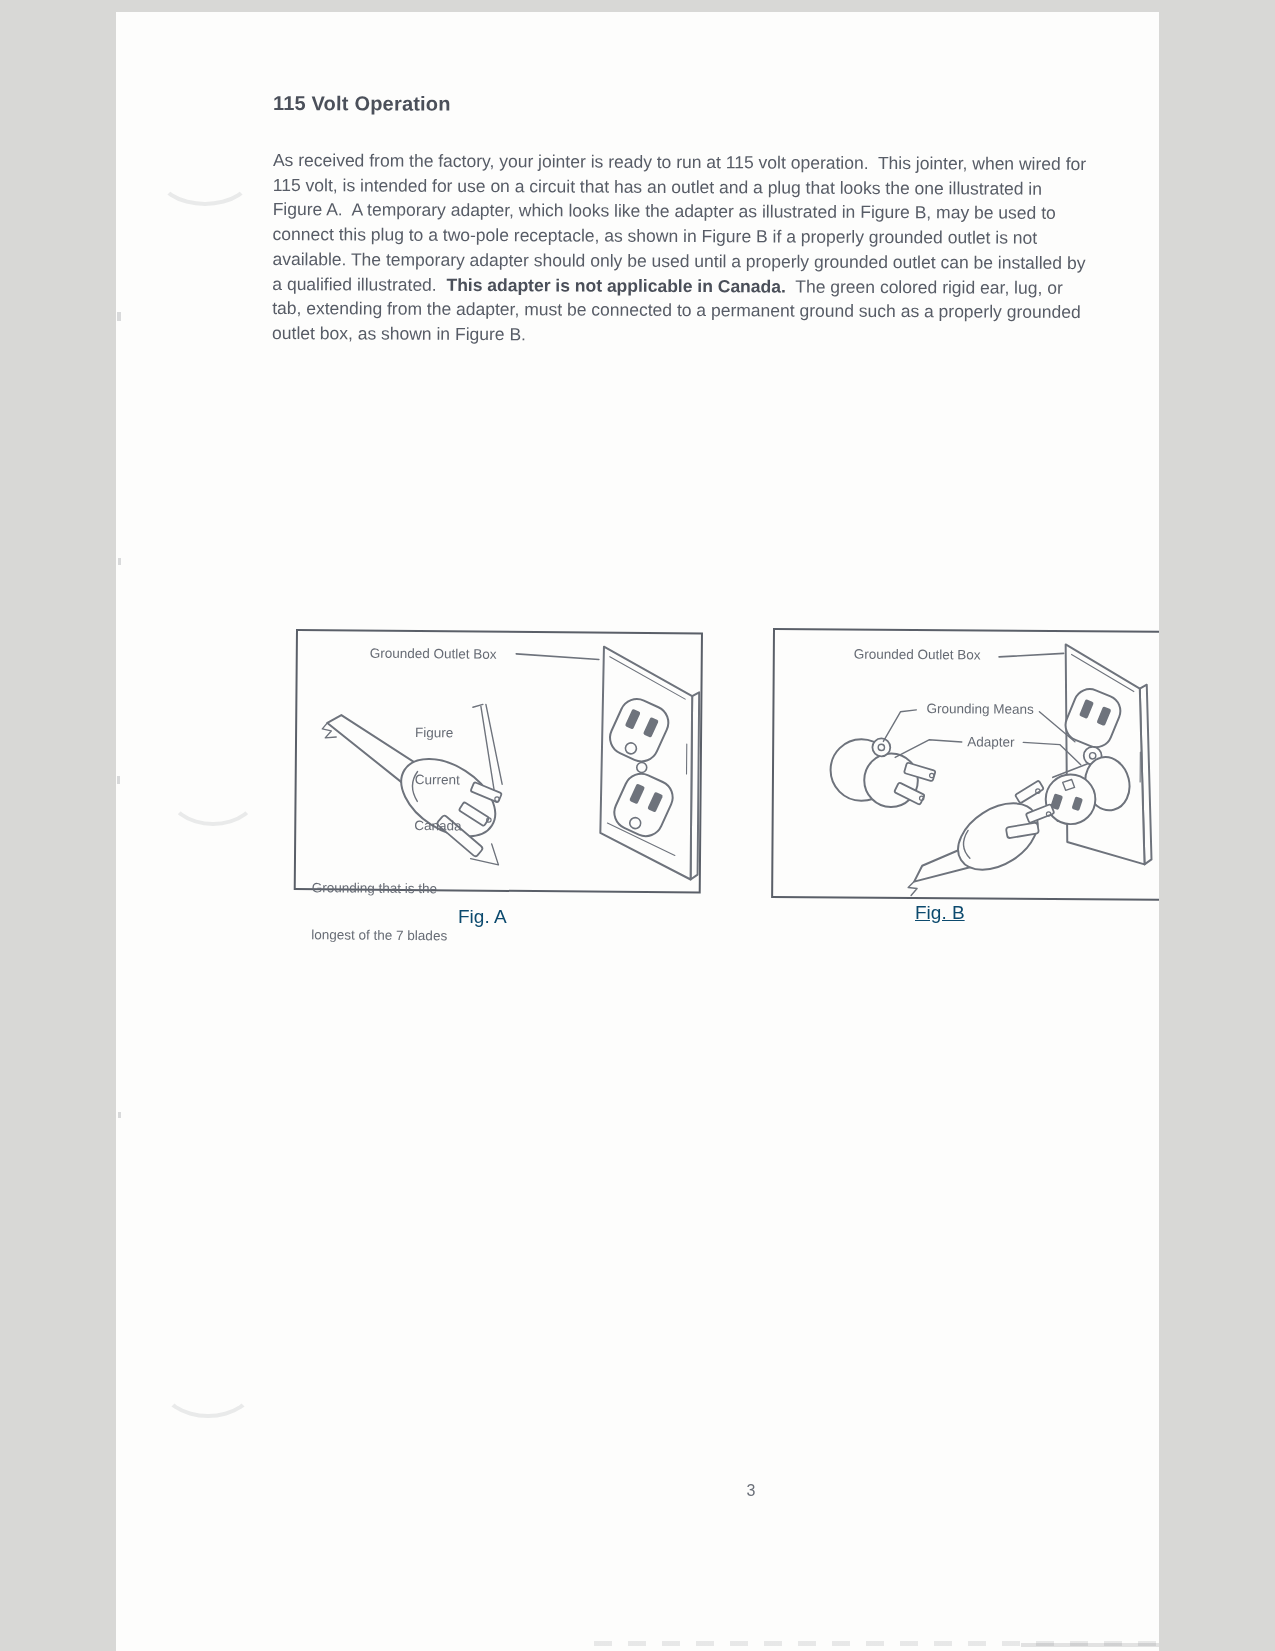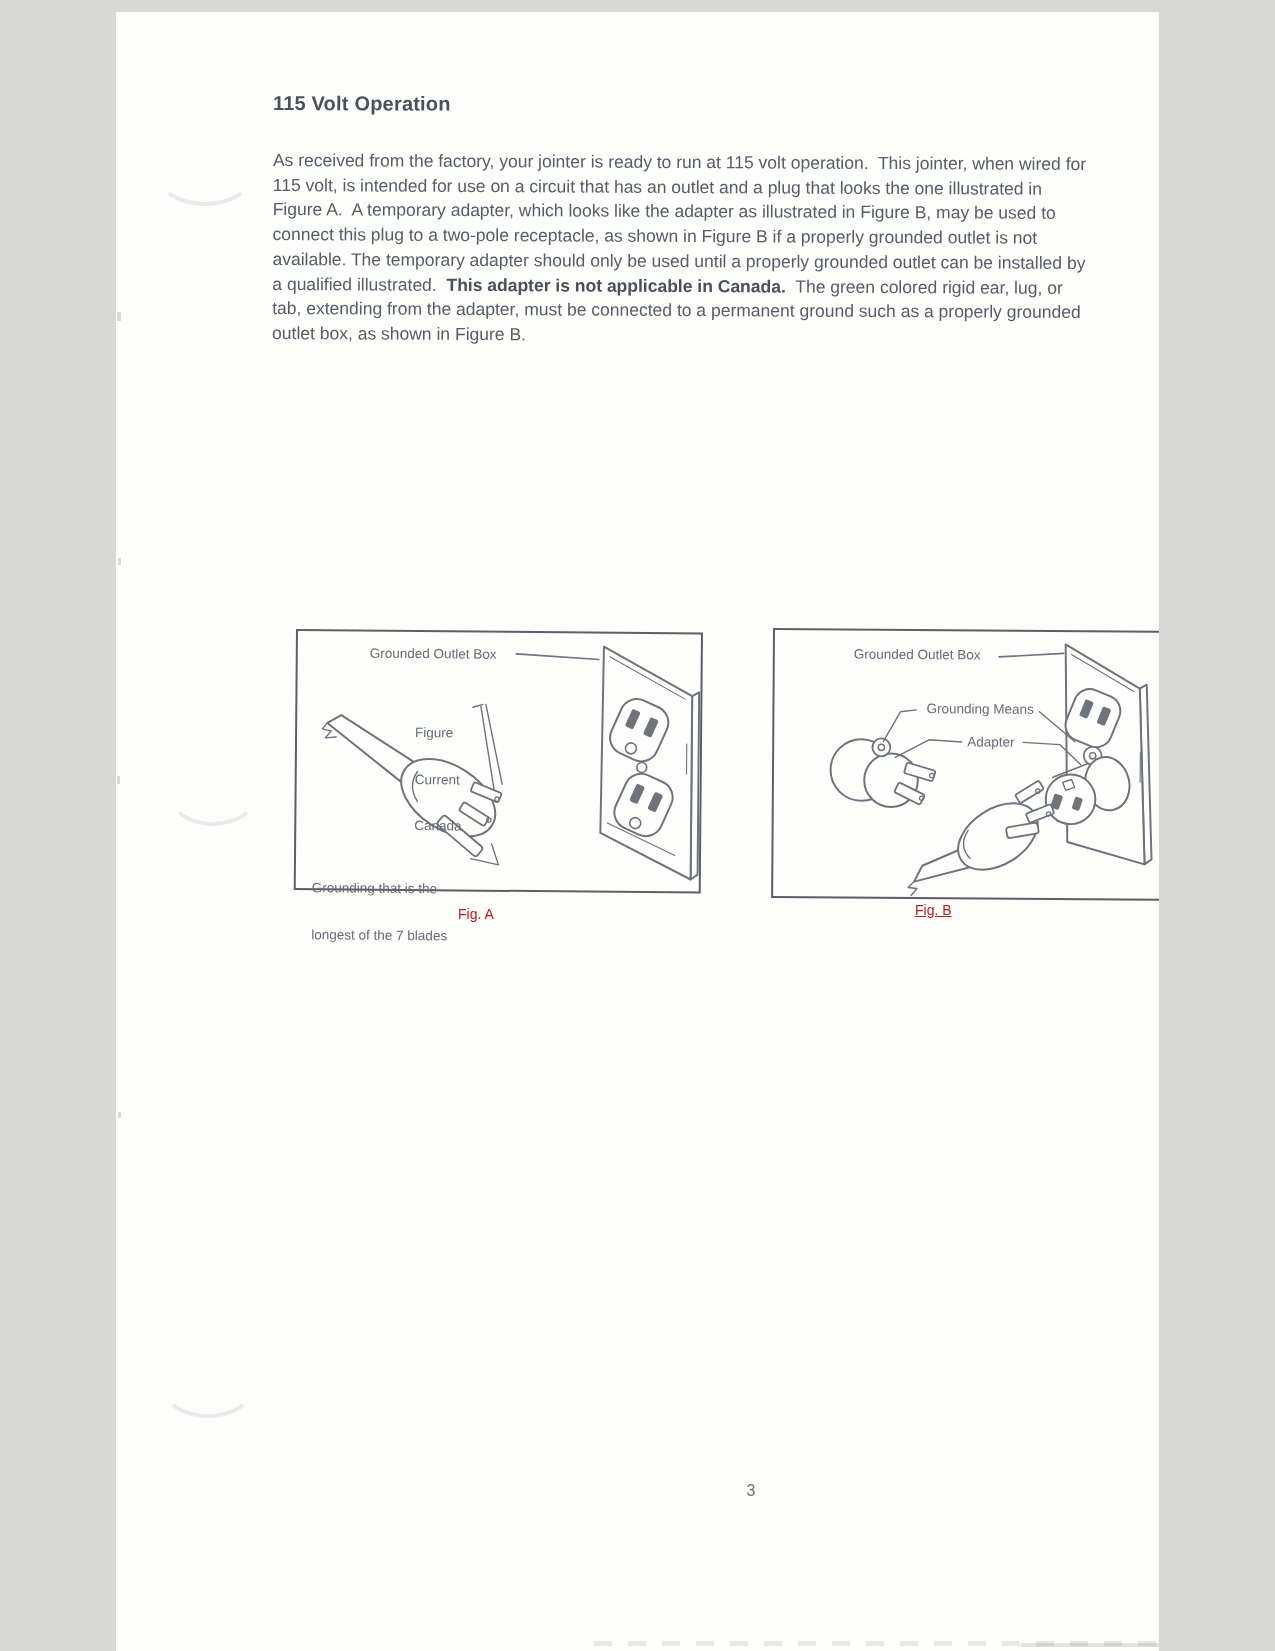--- a/index.html
+++ b/index.html
@@ -25,21 +25,21 @@
   .figa{left:180px;top:617px;width:407px;height:261px;transform:rotate(.5deg);transform-origin:0 0;}
   .figb{left:657px;top:616px;width:396px;height:270px;transform:rotate(.4deg);transform-origin:0 0;}
   svg.art{position:absolute;left:0;top:0;width:100%;height:100%;}
   .lbl{position:absolute;font-size:13.5px;line-height:15.5px;color:#666b74;white-space:pre;z-index:2;}
   .lblA-gob{left:72px;top:14px;}
   .lblA-ccp{left:118px;top:62px;}
   .lblA-blade{left:16px;top:218px;}
   .lblB-gob{left:79px;top:16px;}
   .lblB-gm{left:152px;top:70px;}
   .lblB-ad{left:193px;top:103px;}
-  .figcap{position:absolute;font-size:14px;color:#b91c1c;}
+  .figcap{position:absolute;font-size:19px;color:#0c4a6e;}
   .capA{left:342px;top:894px;}
   .capB{left:799px;top:890px;text-decoration:underline;}
   .pagenum{position:absolute;left:600px;top:1470px;width:70px;text-align:center;font-size:16px;color:#6a6f78;}
   
   .hole{position:absolute;border:4px solid transparent;border-bottom:4px solid #e9eaea;border-radius:50%;}
   .hole1{left:40px;top:130px;width:90px;height:56px;}
   .hole2{left:50px;top:744px;width:86px;height:62px;}
   .hole3{left:44px;top:1340px;width:88px;height:58px;}
   .speck{position:absolute;background:rgba(92,97,104,.22);}
   .sp1{left:1px;top:300px;width:4px;height:9px;}

